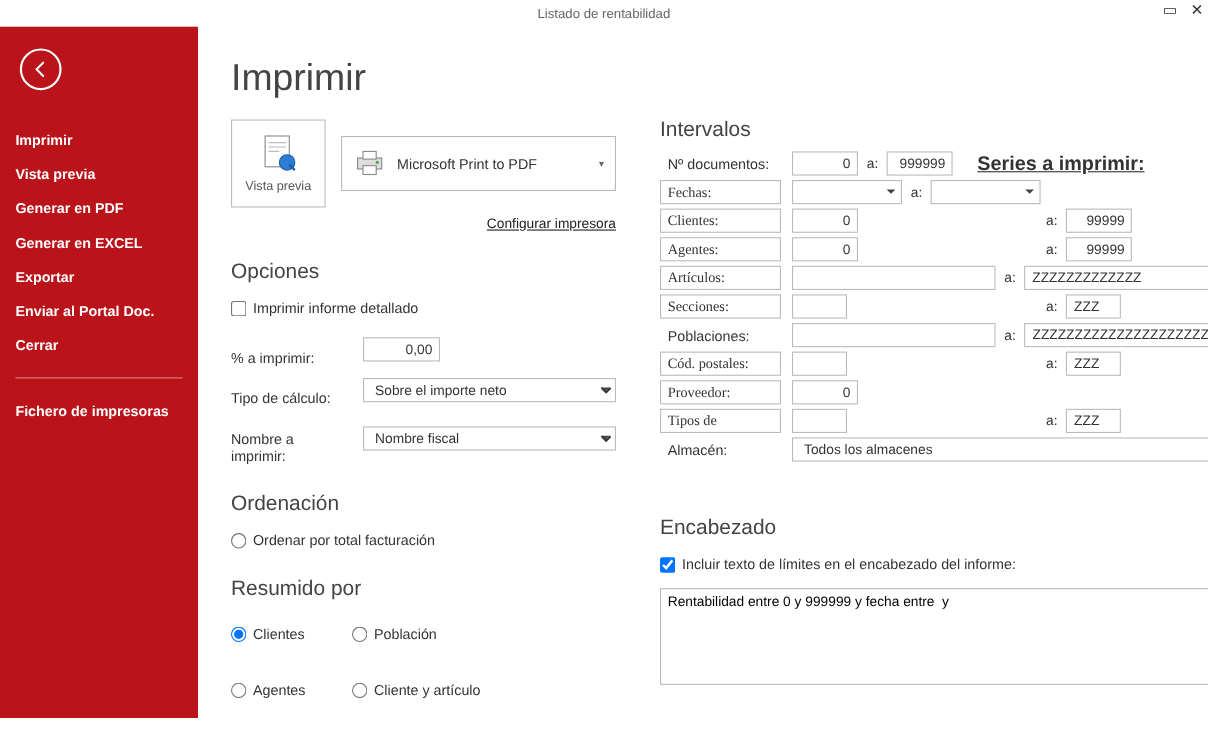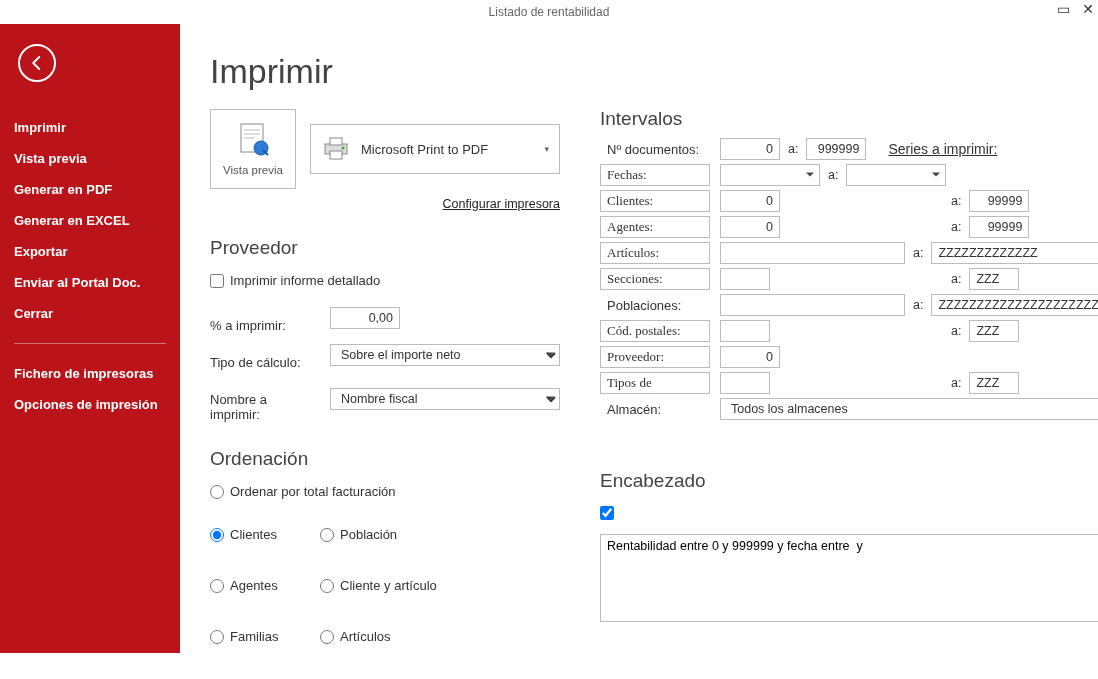--- a/index.html
+++ b/index.html
@@ -34,21 +34,21 @@
   input.num { text-align: right; }
   .checkbox-row, .radio-row { display: flex; align-items: center; gap: 6px; margin: 14px 0; font-size: 13px; }
   input[type=checkbox], input[type=radio] { width: 14px; height: 14px; cursor: pointer; margin:0; }
   .radio-grid { display: grid; grid-template-columns: 110px 1fr; row-gap: 8px; }
   .intervals { margin-top: 0; }
   .int-grid { display: grid; grid-template-columns: 110px 1fr; align-items: center; row-gap: 4px; column-gap: 10px; }
   .int-label { border: 1px solid transparent; padding: 2px 6px; font-size: 13px; }
   .int-label.btn { border-color: #bbb; cursor: pointer; font-family: Liberation Serif, serif; }
   .int-fields { display: flex; align-items: center; gap: 8px; }
   .int-fields .a { font-size: 12.5px; color:#333; }
-  .series-link { text-decoration: underline; margin-left: 14px; font-size: 14px; cursor: pointer; color:#333; }
+  .series-link { text-decoration: underline; margin-left: 14px; font-size: 18px; cursor: pointer; color:#333;font-weight:bold; }
   .header-textarea { width: 100%; height: 88px; border: 1px solid #bbb; padding: 4px 6px; font-family: inherit; font-size: 12.5px; resize: none; }
   .dropdown { position: relative; }
   .dropdown::after { content: ""; position: absolute; right: 6px; top: 50%; transform: translateY(-30%); border: 4px solid transparent; border-top-color: #444; pointer-events:none; }
   select.full { width: 100%; }
   .date-picker { width: 100px; }
 </style>
 </head>
 <body>
 
 <div class="window">
@@ -68,21 +68,20 @@
       </div>
       <div class="side-item">Imprimir</div>
       <div class="side-item">Vista previa</div>
       <div class="side-item">Generar en PDF</div>
       <div class="side-item">Generar en EXCEL</div>
       <div class="side-item">Exportar</div>
       <div class="side-item">Enviar al Portal Doc.</div>
       <div class="side-item">Cerrar</div>
       <div class="side-sep"></div>
       <div class="side-item">Fichero de impresoras</div>
-      <div class="side-item">Opciones de impresión</div>
     </div>
 
     <div class="main">
       <div class="left-col">
         <h1 class="page-title">Imprimir</h1>
 
         <div class="printer-row">
           <div class="vista-previa-card">
             <svg width="40" height="38" viewBox="0 0 40 38">
               <rect x="8" y="2" width="22" height="28" fill="#fff" stroke="#888"></rect>
@@ -98,21 +97,21 @@
               <rect x="9" y="2" width="12" height="7" fill="#fff" stroke="#888"></rect>
               <rect x="9" y="15" width="12" height="8" fill="#fff" stroke="#888"></rect>
               <circle cx="22" cy="12" r="1.5" fill="#4a4"></circle>
             </svg>
             <span class="ptxt">Microsoft Print to PDF</span>
             <span class="caret">▾</span>
           </div>
         </div>
         <a class="config-link">Configurar impresora</a>
 
-        <h2 class="section">Proveedor</h2>
+        <h2 class="section">Opciones</h2>
         <div class="checkbox-row">
           <input type="checkbox" style="">
           <label>Imprimir informe detallado</label>
         </div>
         <div class="form-row">
           <label class="lbl-w">% a imprimir:</label>
           <input type="text" class="num" style="width: 70px;" value="0,00">
         </div>
         <div class="form-row">
           <label class="lbl-w">Tipo de cálculo:</label>
@@ -122,20 +121,21 @@
           <label class="lbl-w">Nombre a imprimir:</label>
           <div class="dropdown" style="flex:1"><select style="width:100%"><option>Nombre fiscal</option></select></div>
         </div>
 
         <h2 class="section">Ordenación</h2>
         <div class="radio-row">
           <input type="radio" name="ord" style="">
           <label>Ordenar por total facturación</label>
         </div>
 
+        <h2 class="section">Resumido por</h2>
         <div class="radio-grid">
           <div class="radio-row">
               <input type="radio" name="res" checked="" style="">
               <label>Clientes</label>
             </div>
           <div class="radio-row">
               <input type="radio" name="res" style="">
               <label>Población</label>
             </div>
           <div class="radio-row">
@@ -237,18 +237,19 @@
 
           <span class="int-label">Almacén:</span>
           <div class="int-fields" style="width:100%">
             <div class="dropdown" style="flex:1"><select class="full"><option>Todos los almacenes</option></select></div>
           </div>
         </div>
 
         <h2 class="section" style="margin-top:50px">Encabezado</h2>
         <div class="checkbox-row">
           <input type="checkbox" checked="" style="">
+          <label>Incluir texto de límites en el encabezado del informe:</label>
         </div>
         <textarea class="header-textarea" style="">Rentabilidad entre 0 y 999999 y fecha entre  y</textarea>
       </div>
     </div>
   </div>
 </div>
 
 </body></html>

